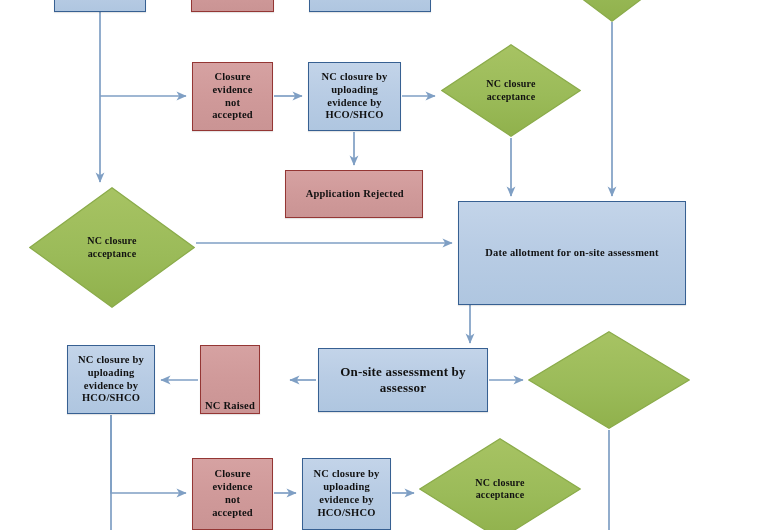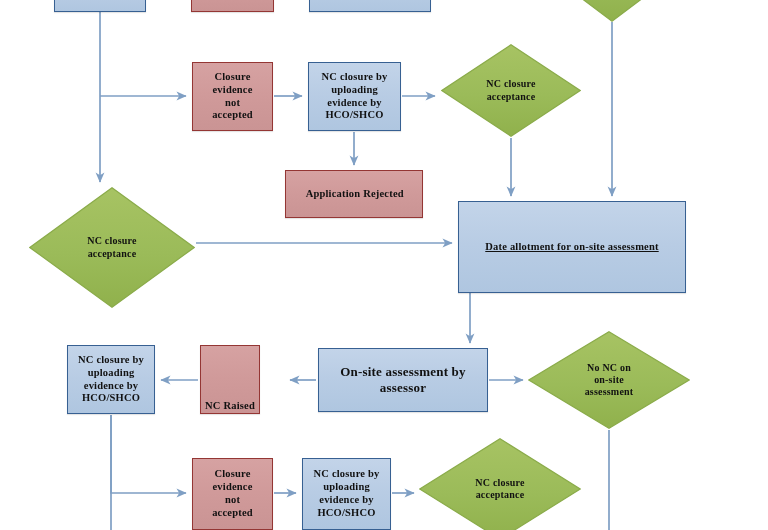--- a/index.html
+++ b/index.html
@@ -137,37 +137,36 @@
       </div>
       <div class="node node-alert" style="left: 285px; top: 170px; width: 138px; height: 48px; font-size: 10.5px; justify-content: flex-end;">
         <span class="node-label">Application Rejected</span>
       </div>
       <div class="node node-decision" style="left: 29px; top: 187px; width: 166px; height: 121px; font-size: 10px;">
         <svg class="diamond-shape" viewBox="0 0 166 121" preserveAspectRatio="none">
           <polygon points="83,0.8 165.2,60.5 83,120.2 0.8,60.5" fill="url(#diamondGrad)" stroke="#8aab49" stroke-width="1.2" vector-effect="non-scaling-stroke"></polygon>
         </svg>
         <span class="diamond-label">NC closure<br>acceptance</span>
       </div>
-      <div class="node node-process" style="left: 458px; top: 201px; width: 228px; height: 92px; font-size: 10.5px; text-decoration: underline;">
+      <div class="node node-process" style="left: 458px; top: 201px; width: 228px; height: 104px; font-size: 10.5px;">
         <span class="node-label">Date allotment for on-site assessment</span>
       </div>
       <div class="node node-process" style="left: 67px; top: 345px; width: 88px; height: 69px; font-size: 10.5px;">
         <span class="node-label">NC closure by<br>uploading<br>evidence by<br>HCO/SHCO</span>
       </div>
       <div class="node node-alert" style="left: 200px; top: 345px; width: 60px; height: 69px; font-size: 10.5px; align-items: flex-end;">
         <span class="node-label">NC Raised</span>
       </div>
       <div class="node node-process" style="left: 318px; top: 348px; width: 170px; height: 64px; font-size: 13px;">
         <span class="node-label">On-site assessment by<br>assessor</span>
       </div>
       <div class="node node-decision" style="left: 528px; top: 331px; width: 162px; height: 98px; font-size: 10px;">
         <svg class="diamond-shape" viewBox="0 0 162 98" preserveAspectRatio="none">
           <polygon points="81,0.8 161.2,49 81,97.2 0.8,49" fill="url(#diamondGrad)" stroke="#8aab49" stroke-width="1.2" vector-effect="non-scaling-stroke"></polygon>
         </svg>
-        <span class="diamond-label">No NC on<br>on-site<br>assessment</span>
       </div>
       <div class="node node-alert" style="left: 192px; top: 458px; width: 81px; height: 72px; font-size: 10.5px;">
         <span class="node-label">Closure<br>evidence<br>not<br>accepted</span>
       </div>
       <div class="node node-process" style="left: 302px; top: 458px; width: 89px; height: 72px; font-size: 10.5px;">
         <span class="node-label">NC closure by<br>uploading<br>evidence by<br>HCO/SHCO</span>
       </div>
       <div class="node node-decision" style="left: 419px; top: 438px; width: 162px; height: 102px; font-size: 10px;">
         <svg class="diamond-shape" viewBox="0 0 162 102" preserveAspectRatio="none">
           <polygon points="81,0.8 161.2,51 81,101.2 0.8,51" fill="url(#diamondGrad)" stroke="#8aab49" stroke-width="1.2" vector-effect="non-scaling-stroke"></polygon>

